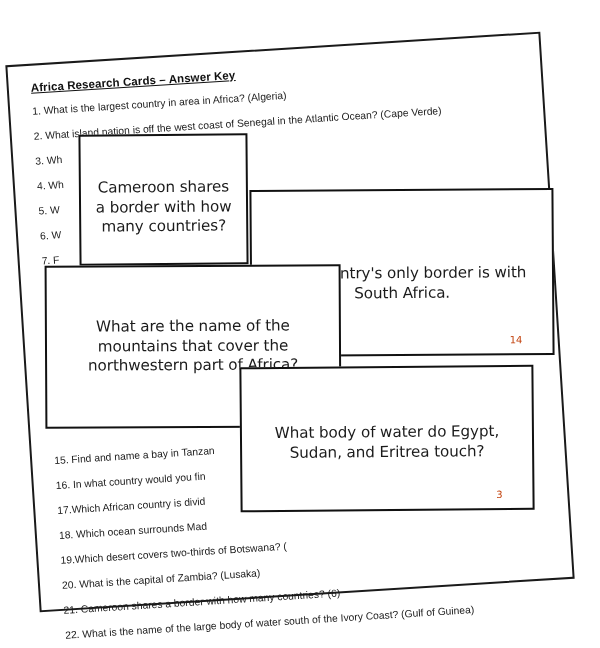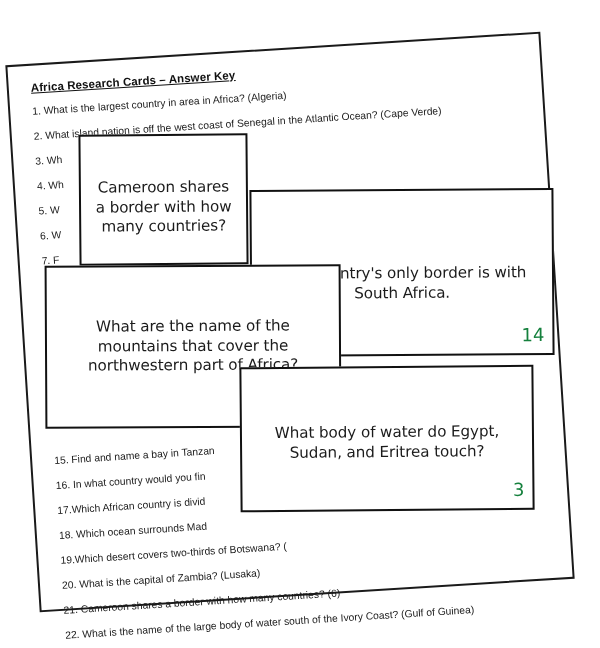--- a/index.html
+++ b/index.html
@@ -76,24 +76,24 @@
     font-size: 15.2px;
     line-height: 1.28;
     color: #1b1b1b;
     text-align: center;
     font-family: "DejaVu Sans", sans-serif;
     font-weight: 400;
     letter-spacing: -0.1px;
   }
   .card-num {
     position: absolute;
-    right: 8px;
+    right: 30px;
     bottom: 8px;
-    font-size: 18px;
-    color: #15803d;
+    font-size: 10px;
+    color: #c2410c;
     font-family: "DejaVu Sans", sans-serif;
   }
 
   
   #card-cameroon {
     left: 79px;
     top: 134px;
     width: 169px;
     height: 131px;
     transform: rotate(-0.5deg);

